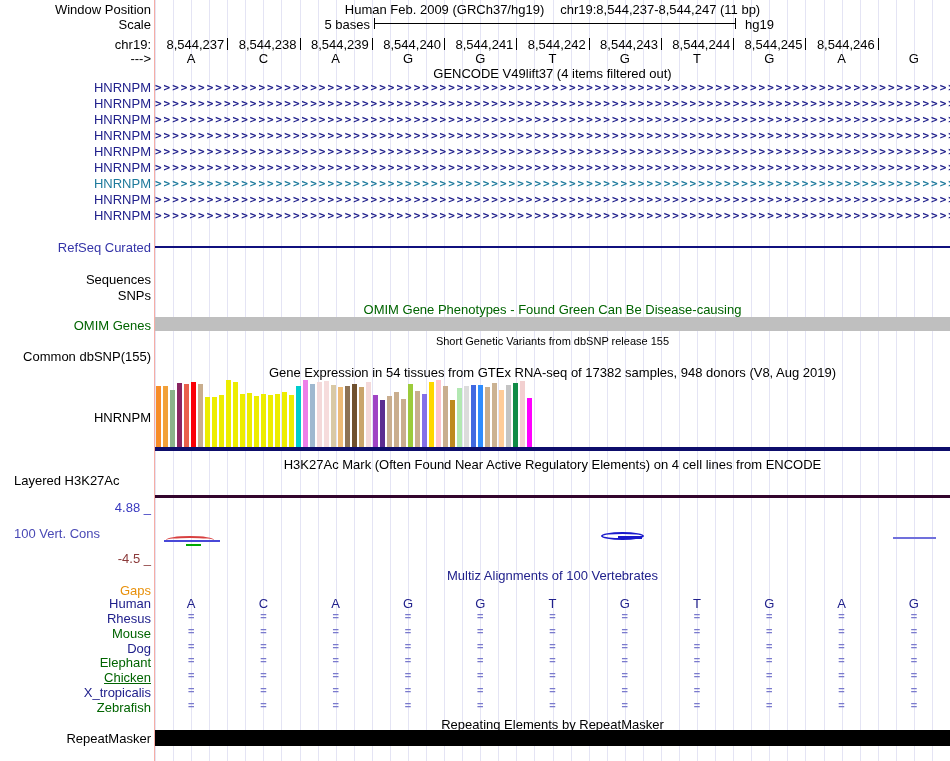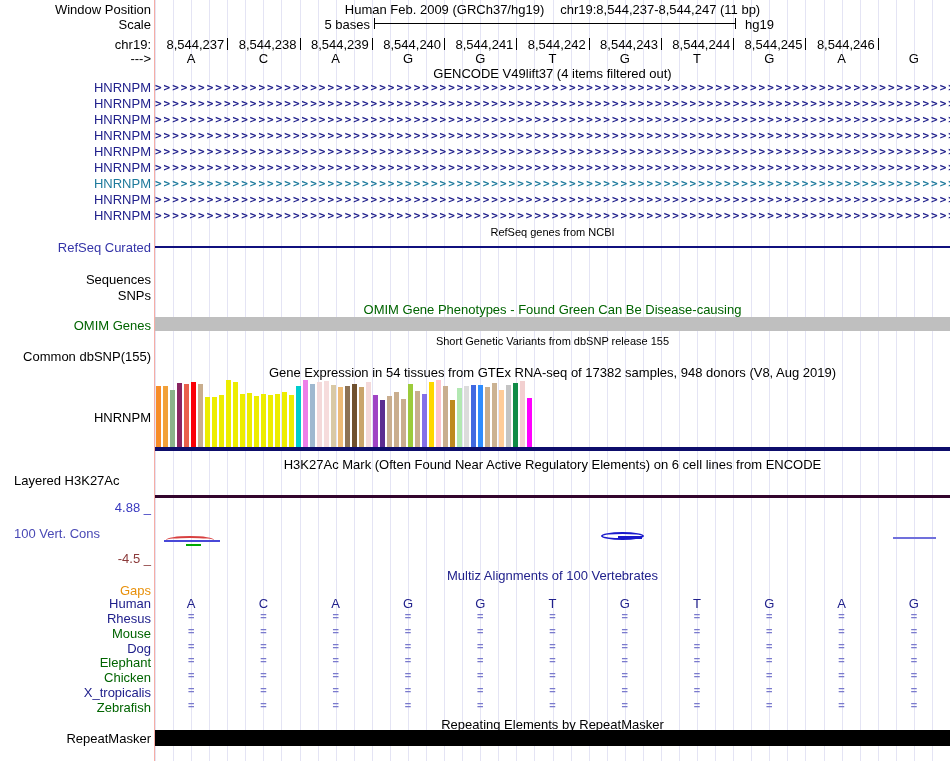--- a/index.html
+++ b/index.html
@@ -27,39 +27,38 @@
   <div class="shape" style="left:374px;top:23px;width:361px;height:1px;background:#000;z-index:2;"></div>
   <div class="shape" style="left:374px;top:18px;width:1px;height:11px;background:#000;z-index:2;"></div>
   <div class="shape" style="left:735px;top:18px;width:1px;height:11px;background:#000;z-index:2;"></div>
   <div class="t" style="top:17px;left:745px">hg19</div>
 
   <div class="t lbl" style="top:37px">chr19:</div>
   <div class="t lbl" style="top:51px">---&gt;</div>
 
   <div class="t ctr" style="top:66px">GENCODE V49lift37 (4 items filtered out)</div>
 
-  <div class="t ctr small" style="top:226px">RefSeq genes from NCBI</div>
   <div class="t lbl" style="top:240px;color:#3434A8">RefSeq Curated</div>
   <div class="shape" style="left:155px;top:246px;width:795px;height:2px;background:#10107E;"></div>
 
   <div class="t lbl" style="top:272px">Sequences</div>
   <div class="t lbl" style="top:288px">SNPs</div>
 
   <div class="t ctr" style="top:302px;color:#006400">OMIM Gene Phenotypes - Found Green Can Be Disease-causing</div>
   <div class="shape" style="left:155px;top:317px;width:795px;height:14px;background:#BFBFBF;"></div>
   <div class="t lbl" style="top:318px;color:#006400">OMIM Genes</div>
 
   <div class="t ctr small" style="top:335px">Short Genetic Variants from dbSNP release 155</div>
   <div class="t lbl" style="top:349px">Common dbSNP(155)</div>
 
   <div class="t ctr" style="top:365px">Gene Expression in 54 tissues from GTEx RNA-seq of 17382 samples, 948 donors (V8, Aug 2019)</div>
   <div class="t lbl" style="top:410px">HNRNPM</div>
   <div class="shape" style="left:155px;top:447px;width:795px;height:4px;background:#0D0D6B;"></div>
 
-  <div class="t ctr" style="top:457px">H3K27Ac Mark (Often Found Near Active Regulatory Elements) on 6 cell lines from ENCODE</div>
+  <div class="t ctr" style="top:457px">H3K27Ac Mark (Often Found Near Active Regulatory Elements) on 4 cell lines from ENCODE</div>
   <div class="t" style="top:473px;left:14px">Layered H3K27Ac</div>
   <div class="shape" style="left:155px;top:495px;width:795px;height:2.5px;background:#33052D;"></div>
 
   <div class="t lbl" style="top:500px;color:#3A3AC0">4.88 _</div>
   <div class="t" style="top:526px;left:14px;color:#4949B5">100 Vert. Cons</div>
   <div class="t lbl" style="top:551px;color:#8B3A3A">-4.5 _</div>
 
   <div class="shape" style="left:166px;top:536px;width:48px;height:6px;border-top:2px solid #D84040;border-radius:50%;"></div>
   <div class="shape" style="left:164px;top:540px;width:56px;height:2px;background:#4848D8;"></div>
   <div class="shape" style="left:186px;top:544px;width:15px;height:2px;background:#00A800;"></div>
@@ -274,21 +273,21 @@
     <div style="position: absolute; left: 227.273px; top: 654.49px; width: 72.2727px; text-align: center; color: rgb(122, 122, 205); font: bold 11px &quot;Liberation Sans&quot;, sans-serif; z-index: 1;">=</div>
     <div style="position: absolute; left: 299.545px; top: 654.49px; width: 72.2727px; text-align: center; color: rgb(122, 122, 205); font: bold 11px &quot;Liberation Sans&quot;, sans-serif; z-index: 1;">=</div>
     <div style="position: absolute; left: 371.818px; top: 654.49px; width: 72.2727px; text-align: center; color: rgb(122, 122, 205); font: bold 11px &quot;Liberation Sans&quot;, sans-serif; z-index: 1;">=</div>
     <div style="position: absolute; left: 444.091px; top: 654.49px; width: 72.2727px; text-align: center; color: rgb(122, 122, 205); font: bold 11px &quot;Liberation Sans&quot;, sans-serif; z-index: 1;">=</div>
     <div style="position: absolute; left: 516.364px; top: 654.49px; width: 72.2727px; text-align: center; color: rgb(122, 122, 205); font: bold 11px &quot;Liberation Sans&quot;, sans-serif; z-index: 1;">=</div>
     <div style="position: absolute; left: 588.636px; top: 654.49px; width: 72.2727px; text-align: center; color: rgb(122, 122, 205); font: bold 11px &quot;Liberation Sans&quot;, sans-serif; z-index: 1;">=</div>
     <div style="position: absolute; left: 660.909px; top: 654.49px; width: 72.2727px; text-align: center; color: rgb(122, 122, 205); font: bold 11px &quot;Liberation Sans&quot;, sans-serif; z-index: 1;">=</div>
     <div style="position: absolute; left: 733.182px; top: 654.49px; width: 72.2727px; text-align: center; color: rgb(122, 122, 205); font: bold 11px &quot;Liberation Sans&quot;, sans-serif; z-index: 1;">=</div>
     <div style="position: absolute; left: 805.455px; top: 654.49px; width: 72.2727px; text-align: center; color: rgb(122, 122, 205); font: bold 11px &quot;Liberation Sans&quot;, sans-serif; z-index: 1;">=</div>
     <div style="position: absolute; left: 877.727px; top: 654.49px; width: 72.2727px; text-align: center; color: rgb(122, 122, 205); font: bold 11px &quot;Liberation Sans&quot;, sans-serif; z-index: 1;">=</div>
-    <div style="position: absolute; right: 799px; top: 670.32px; color: rgb(0, 100, 0); white-space: nowrap; text-align: right; z-index: 2;">Chicken</div>
+    <div style="position: absolute; right: 799px; top: 670.32px; color: rgb(0, 100, 0); white-space: nowrap; text-align: right; z-index: 2; text-decoration: underline;">Chicken</div>
     <div style="position: absolute; left: 155px; top: 669.32px; width: 72.2727px; text-align: center; color: rgb(122, 122, 205); font: bold 11px &quot;Liberation Sans&quot;, sans-serif; z-index: 1;">=</div>
     <div style="position: absolute; left: 227.273px; top: 669.32px; width: 72.2727px; text-align: center; color: rgb(122, 122, 205); font: bold 11px &quot;Liberation Sans&quot;, sans-serif; z-index: 1;">=</div>
     <div style="position: absolute; left: 299.545px; top: 669.32px; width: 72.2727px; text-align: center; color: rgb(122, 122, 205); font: bold 11px &quot;Liberation Sans&quot;, sans-serif; z-index: 1;">=</div>
     <div style="position: absolute; left: 371.818px; top: 669.32px; width: 72.2727px; text-align: center; color: rgb(122, 122, 205); font: bold 11px &quot;Liberation Sans&quot;, sans-serif; z-index: 1;">=</div>
     <div style="position: absolute; left: 444.091px; top: 669.32px; width: 72.2727px; text-align: center; color: rgb(122, 122, 205); font: bold 11px &quot;Liberation Sans&quot;, sans-serif; z-index: 1;">=</div>
     <div style="position: absolute; left: 516.364px; top: 669.32px; width: 72.2727px; text-align: center; color: rgb(122, 122, 205); font: bold 11px &quot;Liberation Sans&quot;, sans-serif; z-index: 1;">=</div>
     <div style="position: absolute; left: 588.636px; top: 669.32px; width: 72.2727px; text-align: center; color: rgb(122, 122, 205); font: bold 11px &quot;Liberation Sans&quot;, sans-serif; z-index: 1;">=</div>
     <div style="position: absolute; left: 660.909px; top: 669.32px; width: 72.2727px; text-align: center; color: rgb(122, 122, 205); font: bold 11px &quot;Liberation Sans&quot;, sans-serif; z-index: 1;">=</div>
     <div style="position: absolute; left: 733.182px; top: 669.32px; width: 72.2727px; text-align: center; color: rgb(122, 122, 205); font: bold 11px &quot;Liberation Sans&quot;, sans-serif; z-index: 1;">=</div>
     <div style="position: absolute; left: 805.455px; top: 669.32px; width: 72.2727px; text-align: center; color: rgb(122, 122, 205); font: bold 11px &quot;Liberation Sans&quot;, sans-serif; z-index: 1;">=</div>

